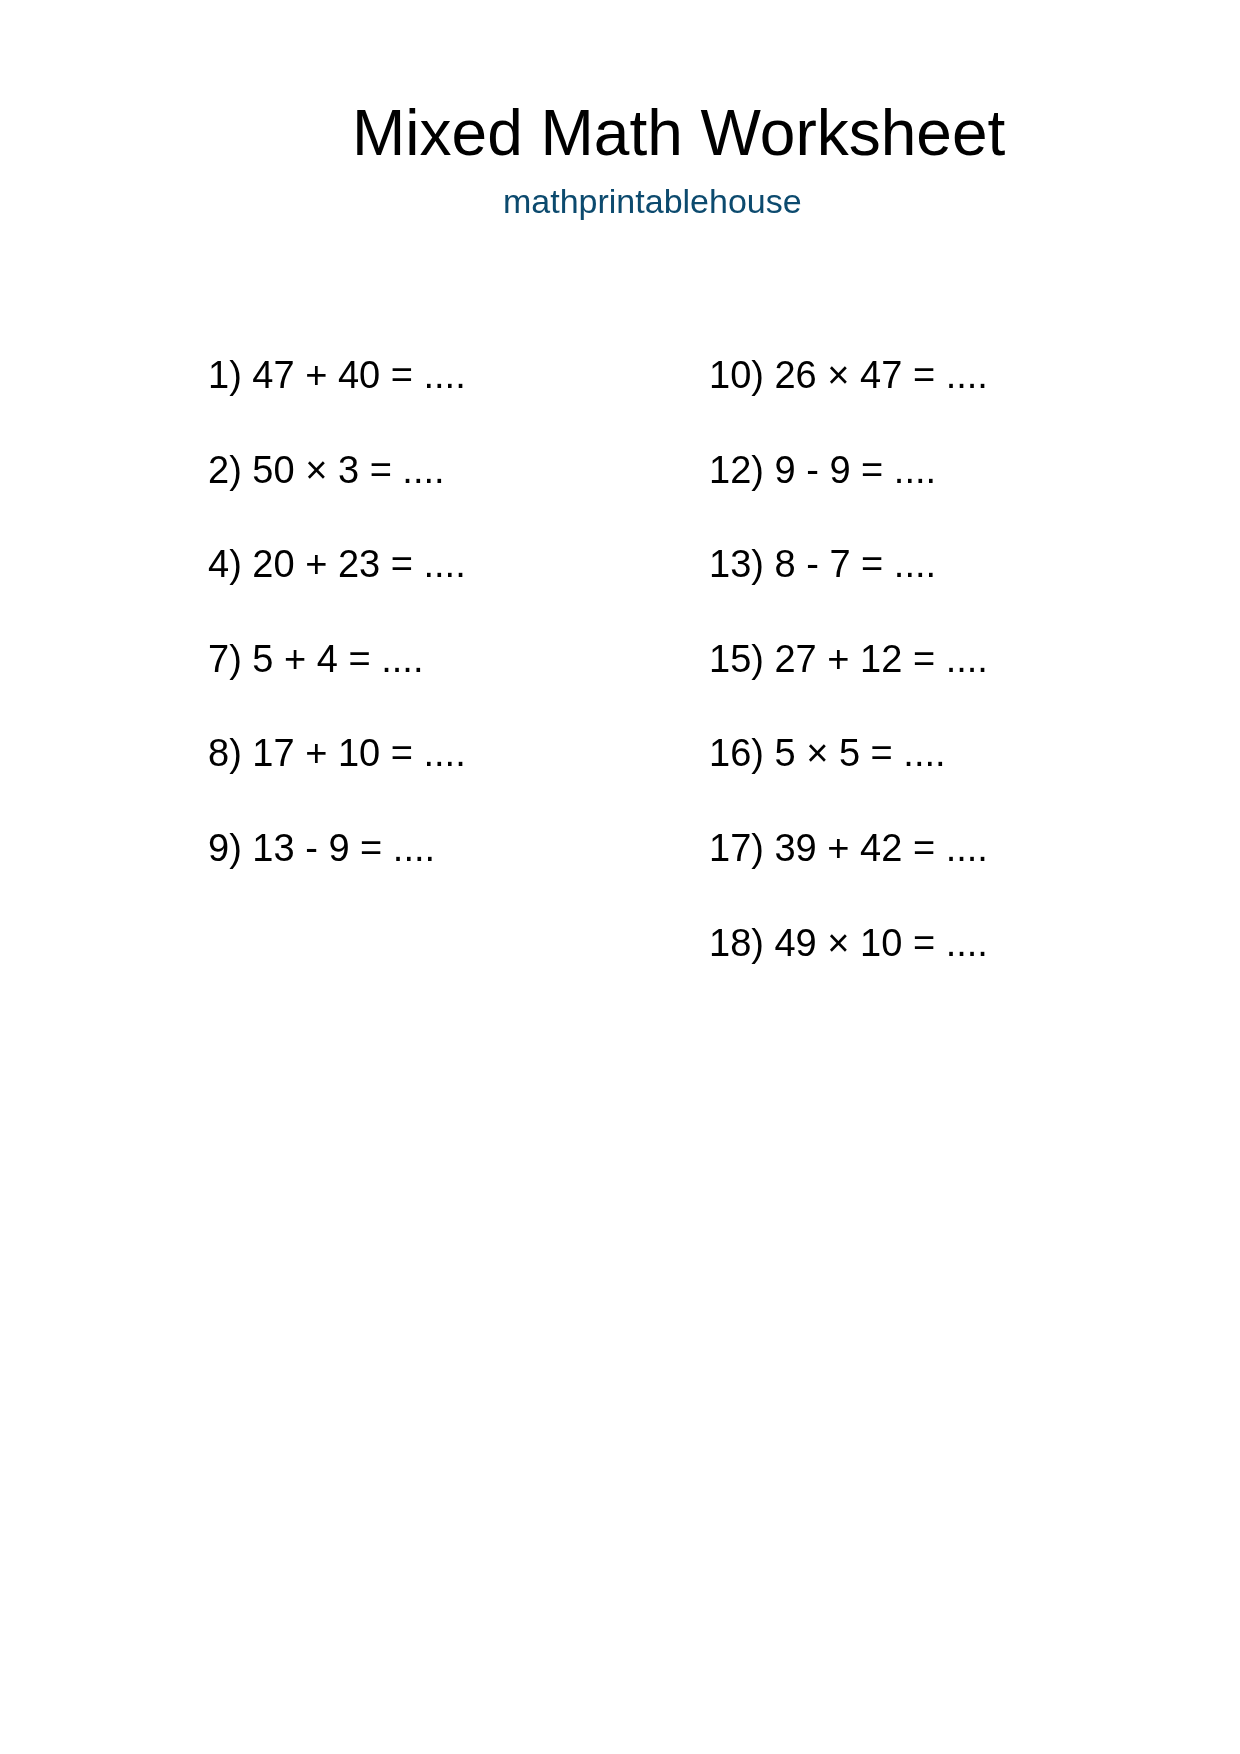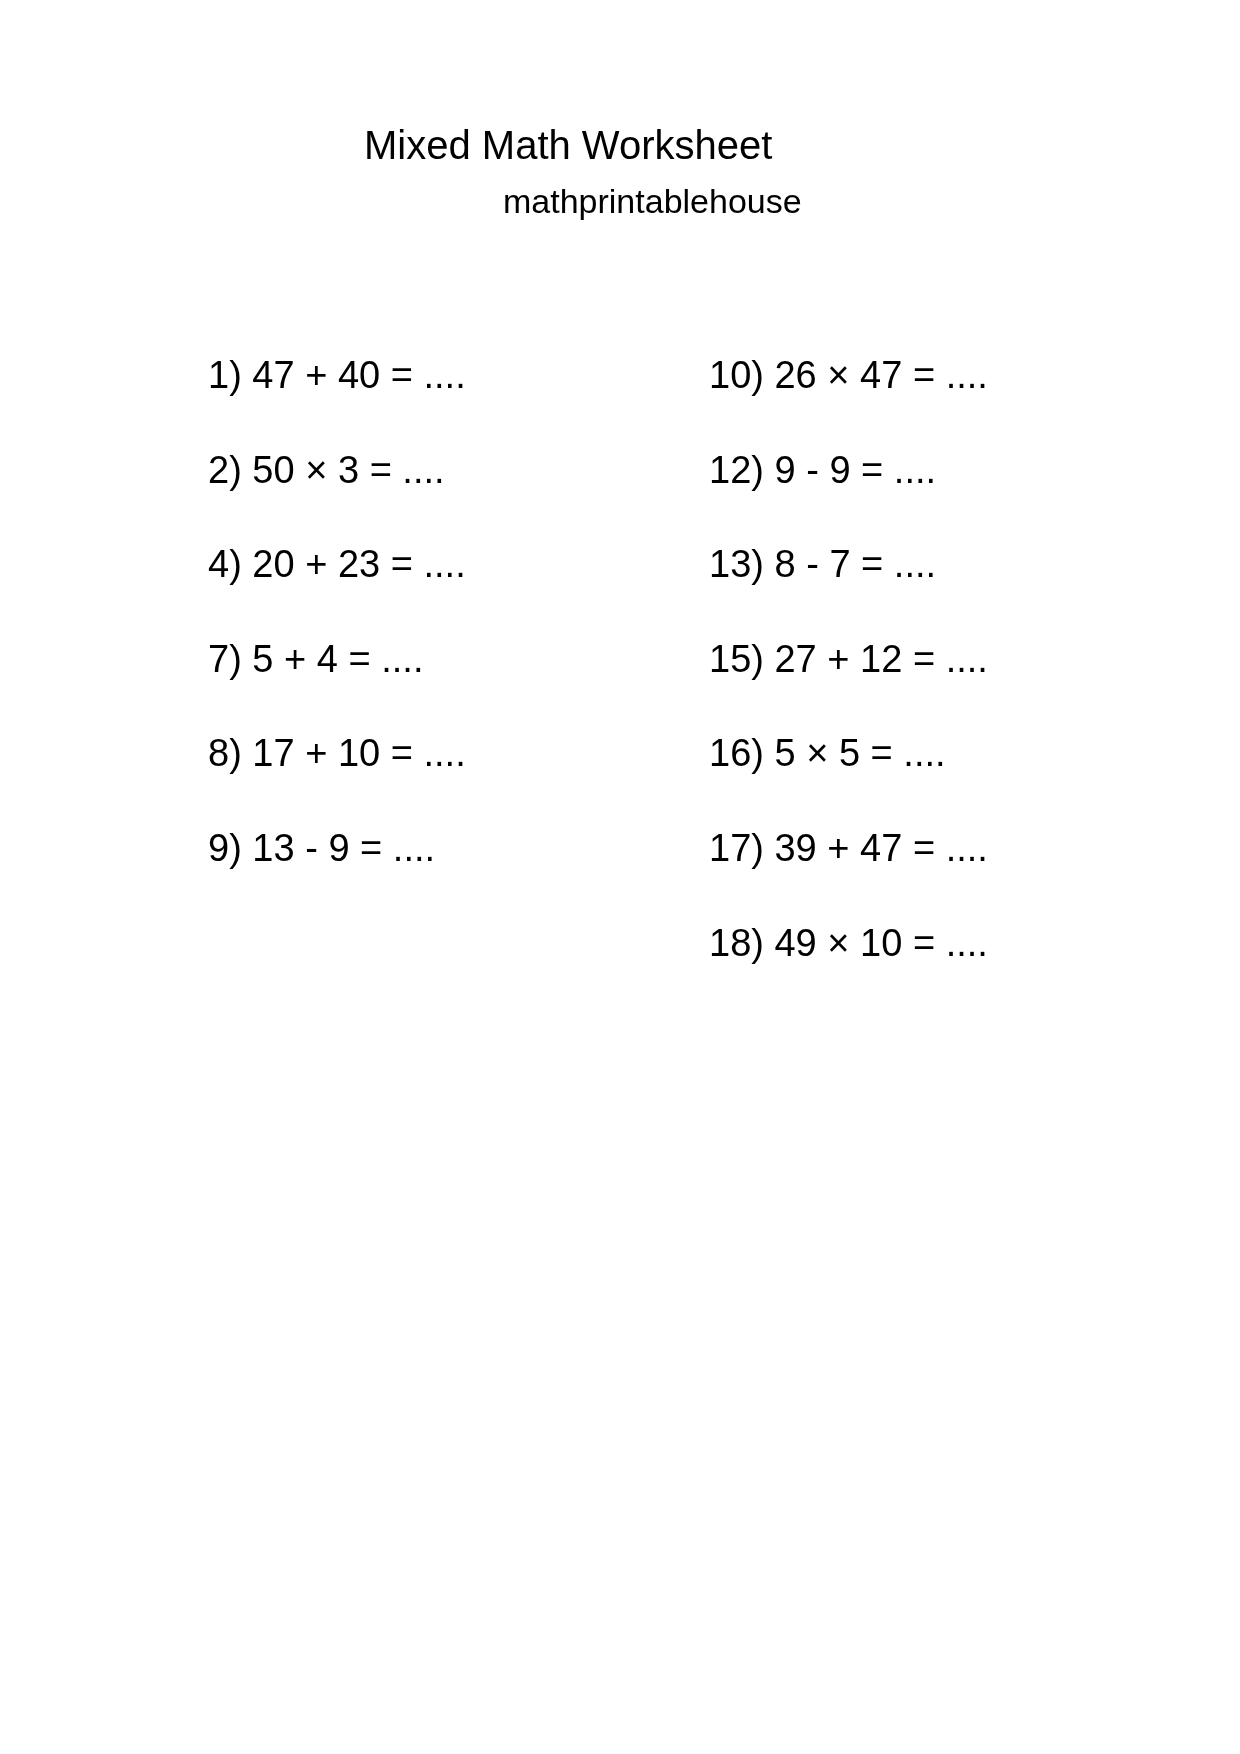--- a/index.html
+++ b/index.html
@@ -12,33 +12,33 @@
       height: 1754px;
       position: relative;
       overflow: hidden;
       font-family: "Liberation Sans", sans-serif;
       color: #000000;
     }
     .title {
       position: absolute;
       left: 352px;
       top: 100px;
-      font-size: 40px;
+      font-size: 64px;
       line-height: 67px;
       white-space: nowrap;
-      margin: 12px;
+      margin: 0;
       font-weight: normal;
     }
     .subtitle {
       position: absolute;
       left: 503px;
       top: 182px;
       font-size: 34px;
       line-height: 39px;
-      color: #000000;
+      color: #0c4a6e;
       white-space: nowrap;
     }
     .column {
       position: absolute;
       top: 322px;
       margin: 6px;
       padding: 0;
       list-style: none;
     }
     .col-left { left: 202px; }
@@ -64,15 +64,15 @@
   <li class="problem"><span>8)</span> <span>17 + 10 = ....</span></li>
   <li class="problem"><span>9)</span> <span>13 - 9 = ....</span></li>
 </ul>
 
 <ul class="column col-right">
   <li class="problem"><span>10)</span> <span>26 × 47 = ....</span></li>
   <li class="problem"><span>12)</span> <span>9 - 9 = ....</span></li>
   <li class="problem"><span>13)</span> <span>8 - 7 = ....</span></li>
   <li class="problem"><span>15)</span> <span>27 + 12 = ....</span></li>
   <li class="problem"><span>16)</span> <span>5 × 5 = ....</span></li>
-  <li class="problem"><span>17)</span> <span>39 + 47 = ....</span></li>
+  <li class="problem"><span>17)</span> <span>39 + 42 = ....</span></li>
   <li class="problem"><span>18)</span> <span>49 × 10 = ....</span></li>
 </ul>
 
 </body></html>

